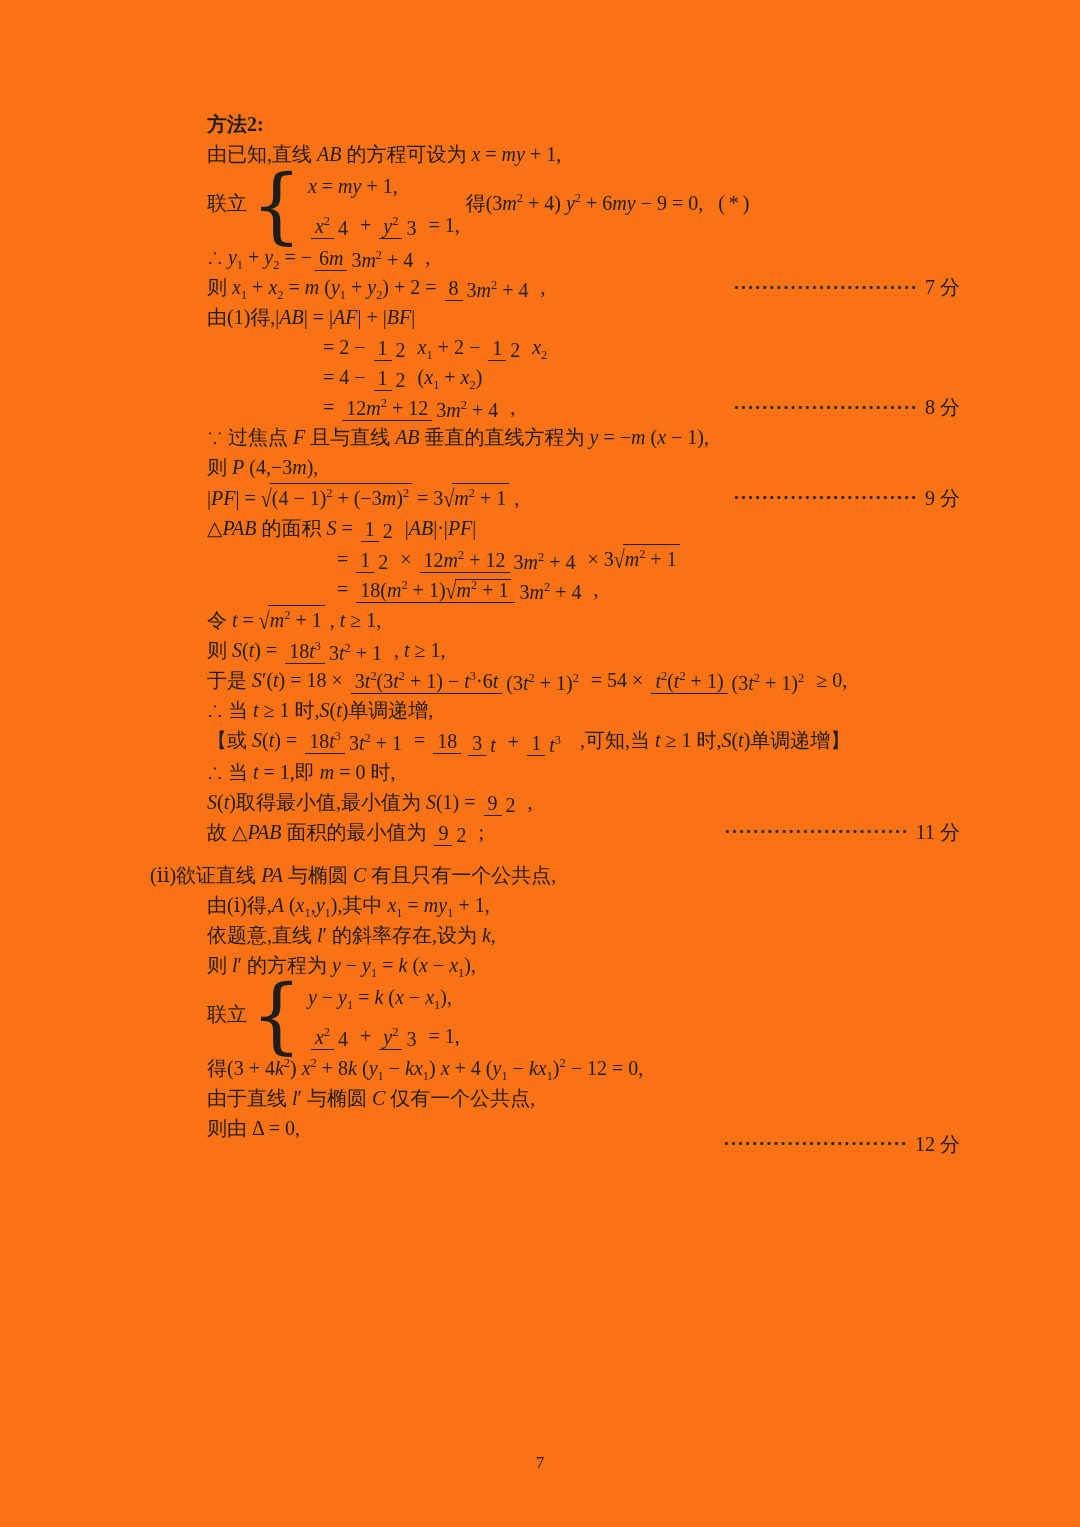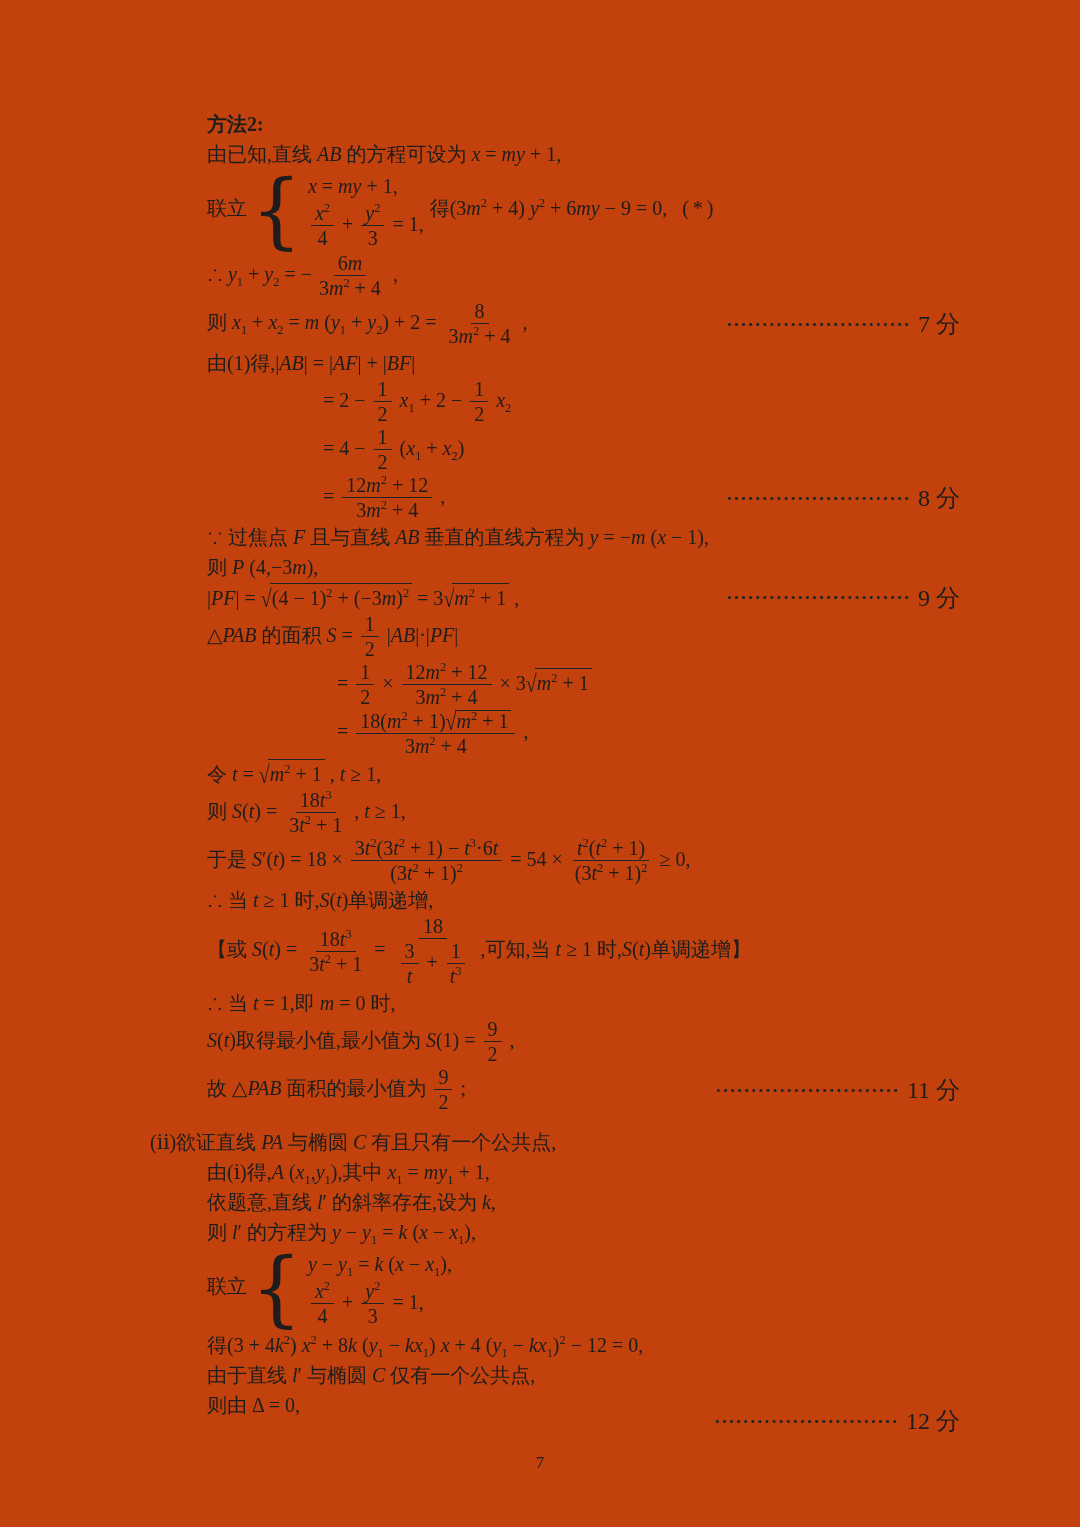--- a/index.html
+++ b/index.html
@@ -1,53 +1,53 @@
 <!DOCTYPE html>
 <html lang="zh"><head>
 <meta charset="utf-8">
 <style>
   html,body{margin:0;padding:0;}
   body{
     width:1080px;height:1527px;position:relative;overflow:hidden;
     background:#ffffff;color:#1d1d1d;
     font-family:"Liberation Serif","DejaVu Serif",serif;
   }
-  .page{position:absolute;inset:0;background:#c2410c;}
+  .page{position:absolute;inset:0;background:#f97316;}
   .content{position:absolute;left:207px;top:110px;width:753px;}
   .line{
     position:relative;font-size:20px;line-height:28px;
     white-space:nowrap;margin-bottom:2px;
   }
   .line.heading{font-weight:bold;}
   .line.ind1{padding-left:116px;}
   .line.ind2{padding-left:130px;}
   .line.hang{margin-left:-57px;margin-top:15px;}
   i{font-style:italic;}
   sup,sub{font-size:0.62em;line-height:0;}
   
-  .f{display:inline-flex;flex-direction:column;align-items:center;
+  .f{display:inline-flex;flex-direction:row;align-items:center;
      vertical-align:middle;margin:0 3px;text-align:center;}
   .f .n{display:block;padding:0 4px 1px;border-bottom:1.5px solid #222;line-height:21px;}
   .f .d{display:block;padding:2px 4px 0;line-height:21px;}
   
   .sq{display:inline-block;white-space:nowrap;vertical-align:baseline;}
   .sq .rad{display:inline-block;transform:scaleY(1.22) translateY(0.5px);margin-right:-2px;}
   .sq .bar{display:inline-block;border-top:1.6px solid #222;padding:0 3px 0 2px;}
   
   .sys{display:inline-flex;align-items:center;vertical-align:middle;margin:2px 6px 2px 4px;}
   .sys .brace{font-size:80px;line-height:0;font-weight:200;margin-right:6px;
               font-family:"DejaVu Serif",serif;transform:scaleY(1.02);}
-  .sys .rows{display:inline-flex;flex-direction:column;align-items:flex-start;gap:3px;}
+  .sys .rows{display:inline-flex;flex-direction:column;align-items:flex-start;gap:11px;}
   
   .score{position:absolute;right:0;top:50%;transform:translateY(-50%);
          display:flex;align-items:center;gap:7px;}
   .dots{width:184px;height:5px;align-self:center;
         background-image:radial-gradient(circle at 2.4px 2.5px,#262626 1.35px,rgba(0,0,0,0) 1.7px);
         background-size:7.1px 5px;background-repeat:repeat-x;}
-  .score-label{font-size:24px;}
+  .score-label{font-size:20px;}
   .page-number{position:absolute;top:1453px;left:0;width:1080px;text-align:center;
                font-size:17px;color:#222;}
 </style>
 </head>
 <body>
 
 <div class="page">
   <div class="content">
     <div>
         <div class="line heading"><span class="expr">方法2:</span></div>

